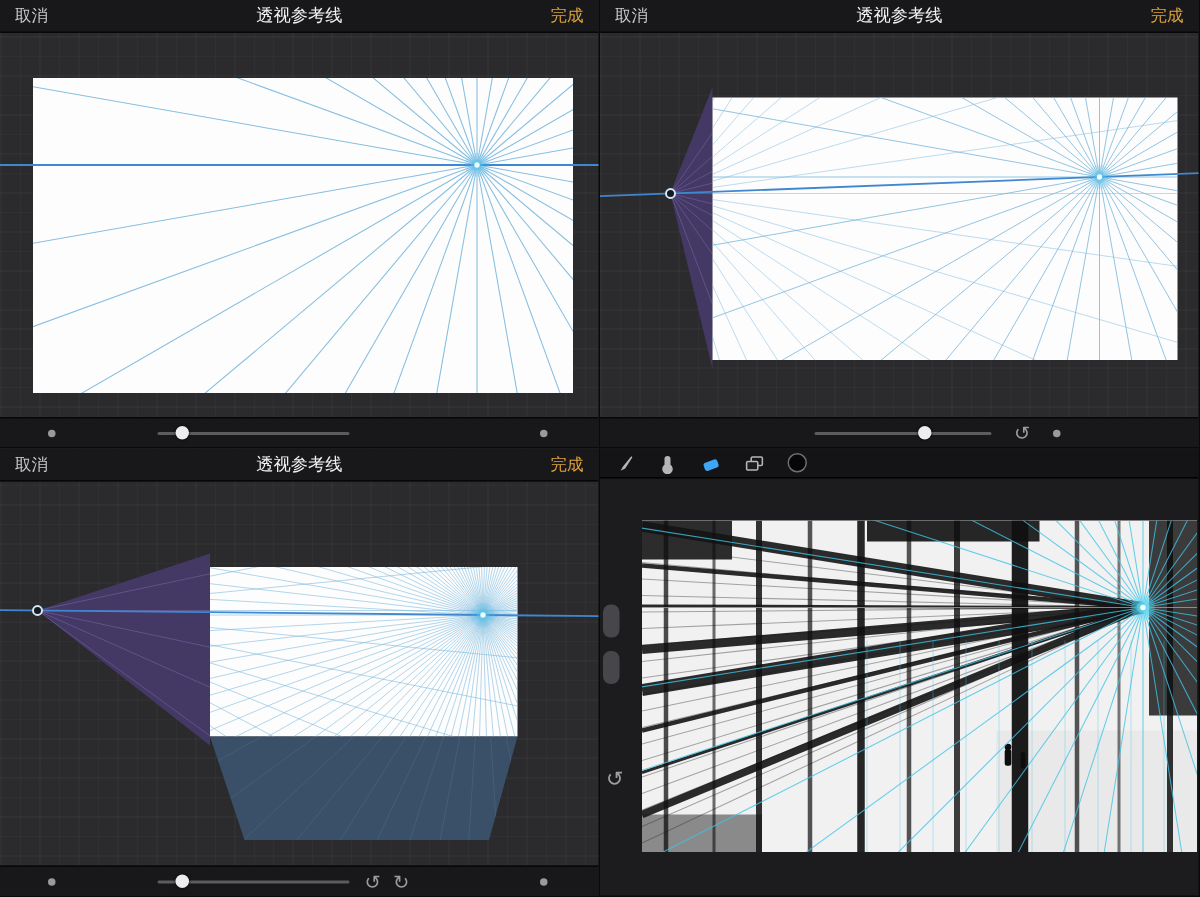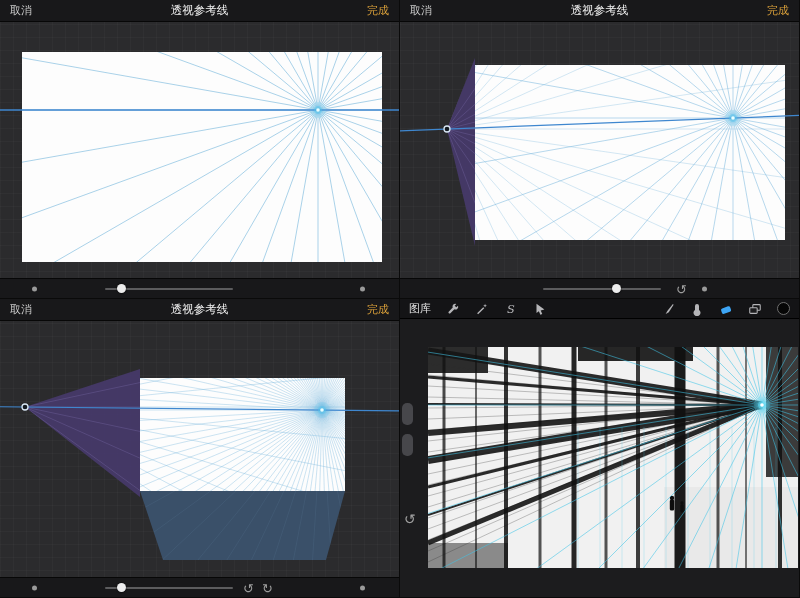--- a/index.html
+++ b/index.html
@@ -669,44 +669,20 @@
           <line x1="332" y1="128" x2="332" y2="269" stroke="#41c4e6" stroke-width="0.6" opacity="0.4"></line>
           <line x1="354" y1="128" x2="354" y2="269" stroke="#41c4e6" stroke-width="0.6" opacity="0.4"></line>
           <line x1="376" y1="128" x2="376" y2="269" stroke="#41c4e6" stroke-width="0.6" opacity="0.4"></line>
         </g>
         <circle cx="362" cy="106" r="8" fill="#74e4f8" opacity="0.2"></circle>
         <circle cx="362" cy="106" r="4" fill="#74e4f8" opacity="0.45"></circle>
         <circle cx="362" cy="106" r="1.8" fill="#ffffff"></circle>
       </svg>
     <header class="bar toolbar">
       <div class="tgroup">
-        <button class="btn gallery">图库</button>
-        <span class="iw">
-          <svg viewBox="0 0 16 16">
-              <path d="M13.7 4.2a3.1 3.1 0 0 1-4.1 4.1L5 12.9a1.35 1.35 0 0 1-1.9-1.9l4.6-4.6a3.1 3.1 0 0 1 4.1-4.1L9.9 4.2l1.9 1.9z" fill="#b5b5b8"></path>
-            </svg>
-        </span>
-        <span class="iw">
-          <svg viewBox="0 0 16 16">
-              <line x1="3" y1="13.5" x2="10" y2="6.5" stroke="#b5b5b8" stroke-width="1.6"></line>
-              <path d="M11.5 2l.6 1.6 1.6.6-1.6.6-.6 1.6-.6-1.6-1.6-.6 1.6-.6z" fill="#b5b5b8"></path>
-            </svg>
-        </span>
-        <span class="iw">
-          <svg viewBox="0 0 16 16">
-              <text x="8" y="12.5" text-anchor="middle" font-size="13" font-style="italic" font-family="DejaVu Serif, serif" fill="#b5b5b8">S</text>
-            </svg>
-        </span>
-        <span class="iw">
-          <svg viewBox="0 0 16 16">
-              <path d="M4 2l9 6.5-4.2 1.1 1.8 4.2-2.2.9-1.7-4.2L4 12.6z" fill="#b5b5b8"></path>
-            </svg>
-        </span>
-      </div>
-      <div class="tgroup">
         <span class="iw">
           <svg viewBox="0 0 16 16">
               <path d="M13.6 2.4L7.2 10.2 5.4 13.6l3.5-1.8 5.5-8.6z" fill="#b5b5b8"></path>
             </svg>
         </span>
         <span class="iw">
           <svg viewBox="0 0 16 16">
               <path d="M8 2.2a2.3 2.3 0 0 1 2.3 2.3V9a4 4 0 1 1-4.6 0V4.5A2.3 2.3 0 0 1 8 2.2z" fill="#b5b5b8"></path>
             </svg>
         </span>

